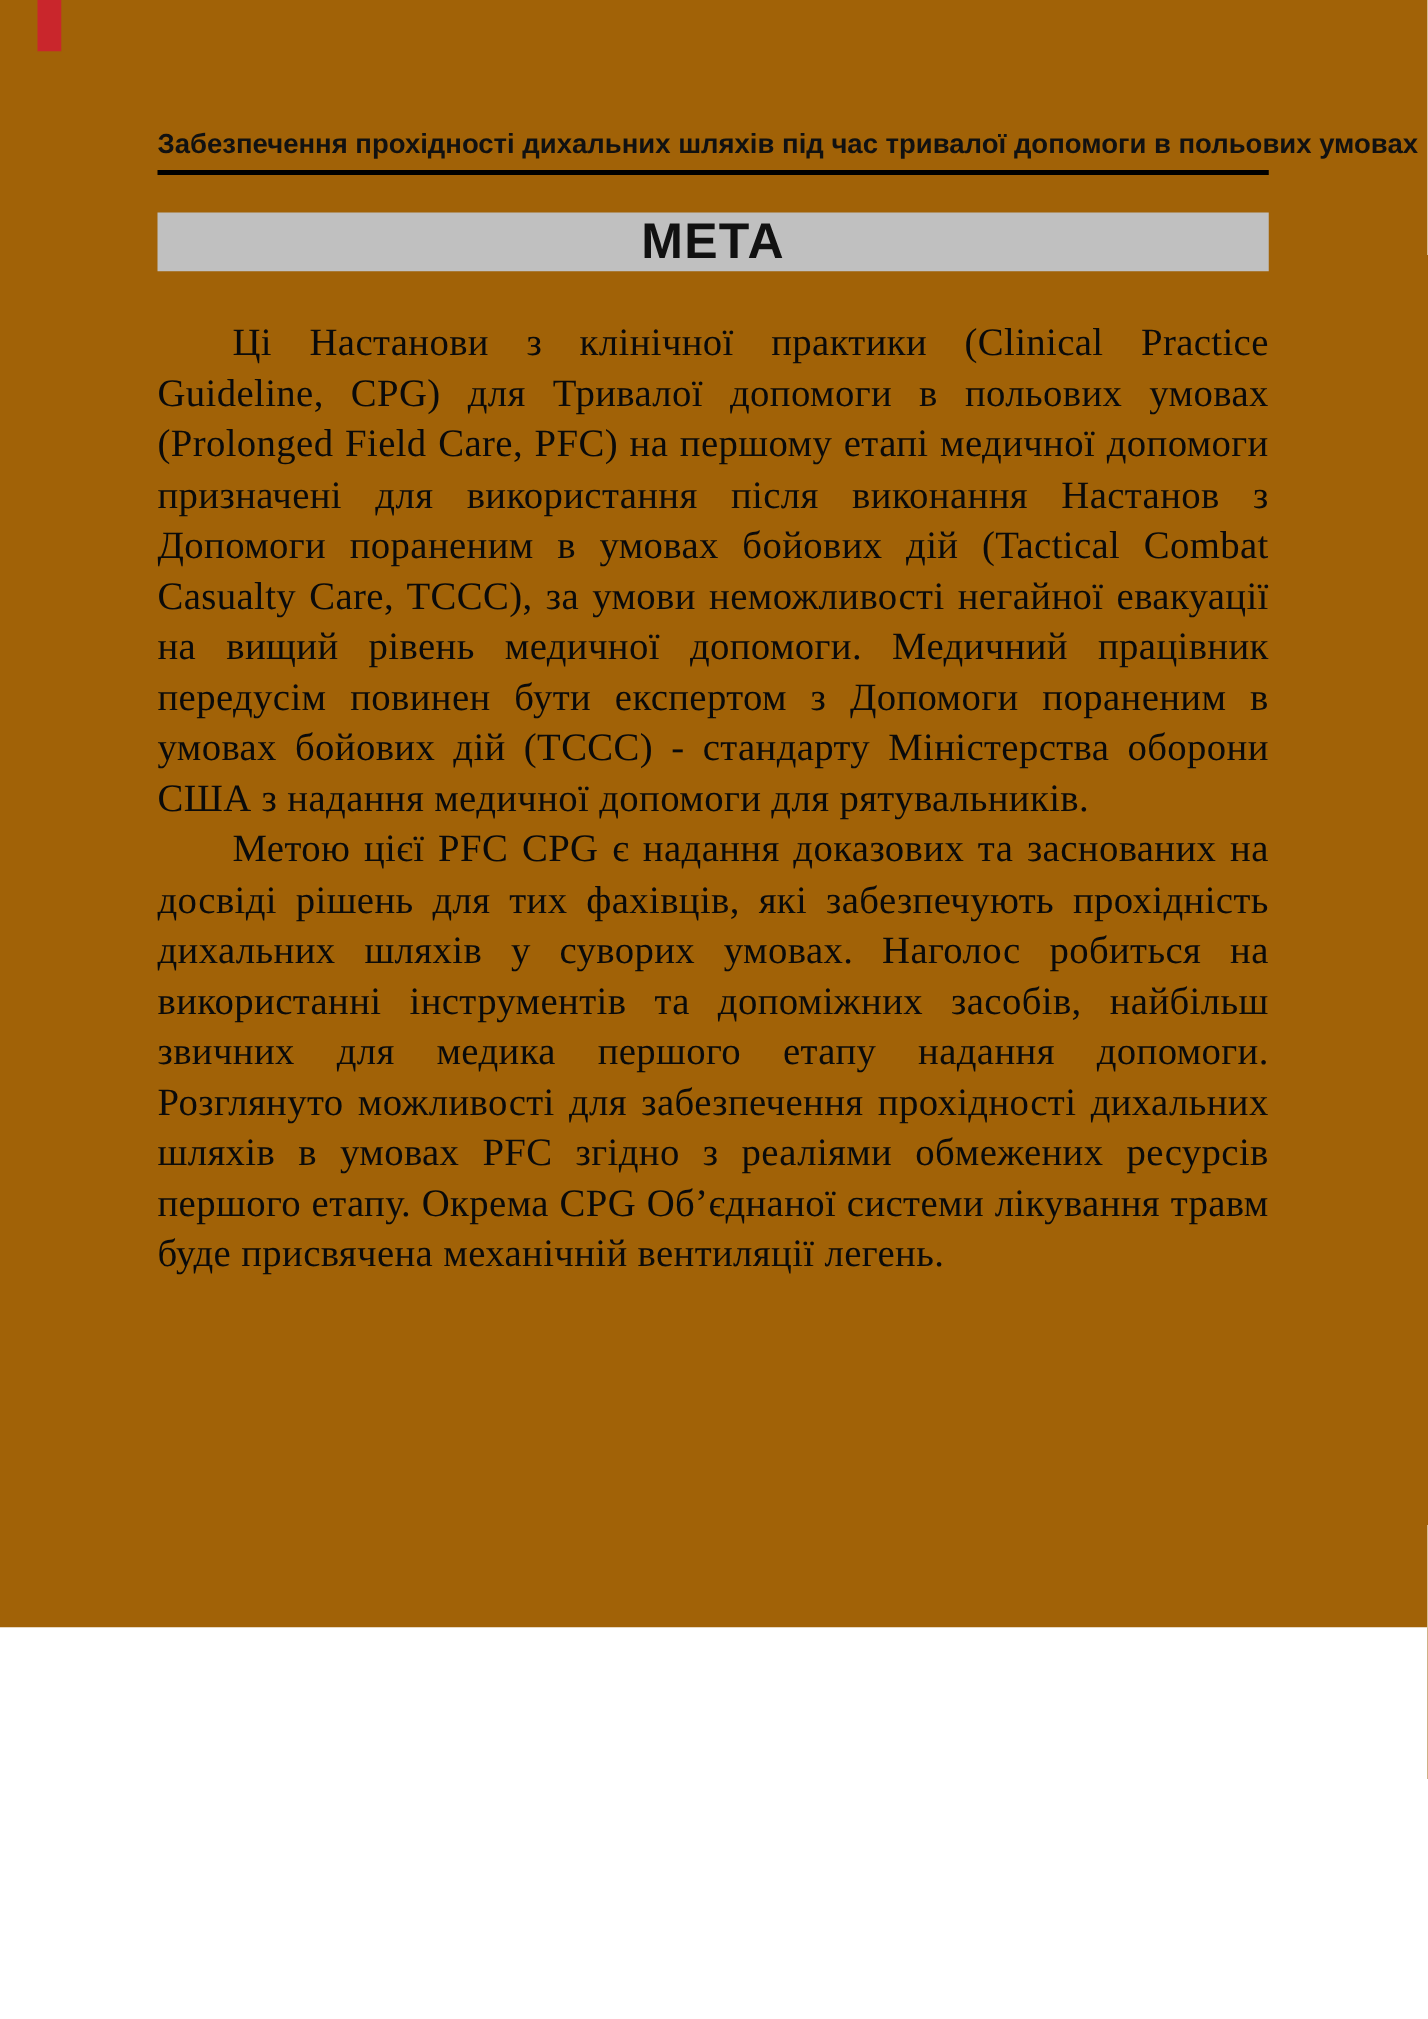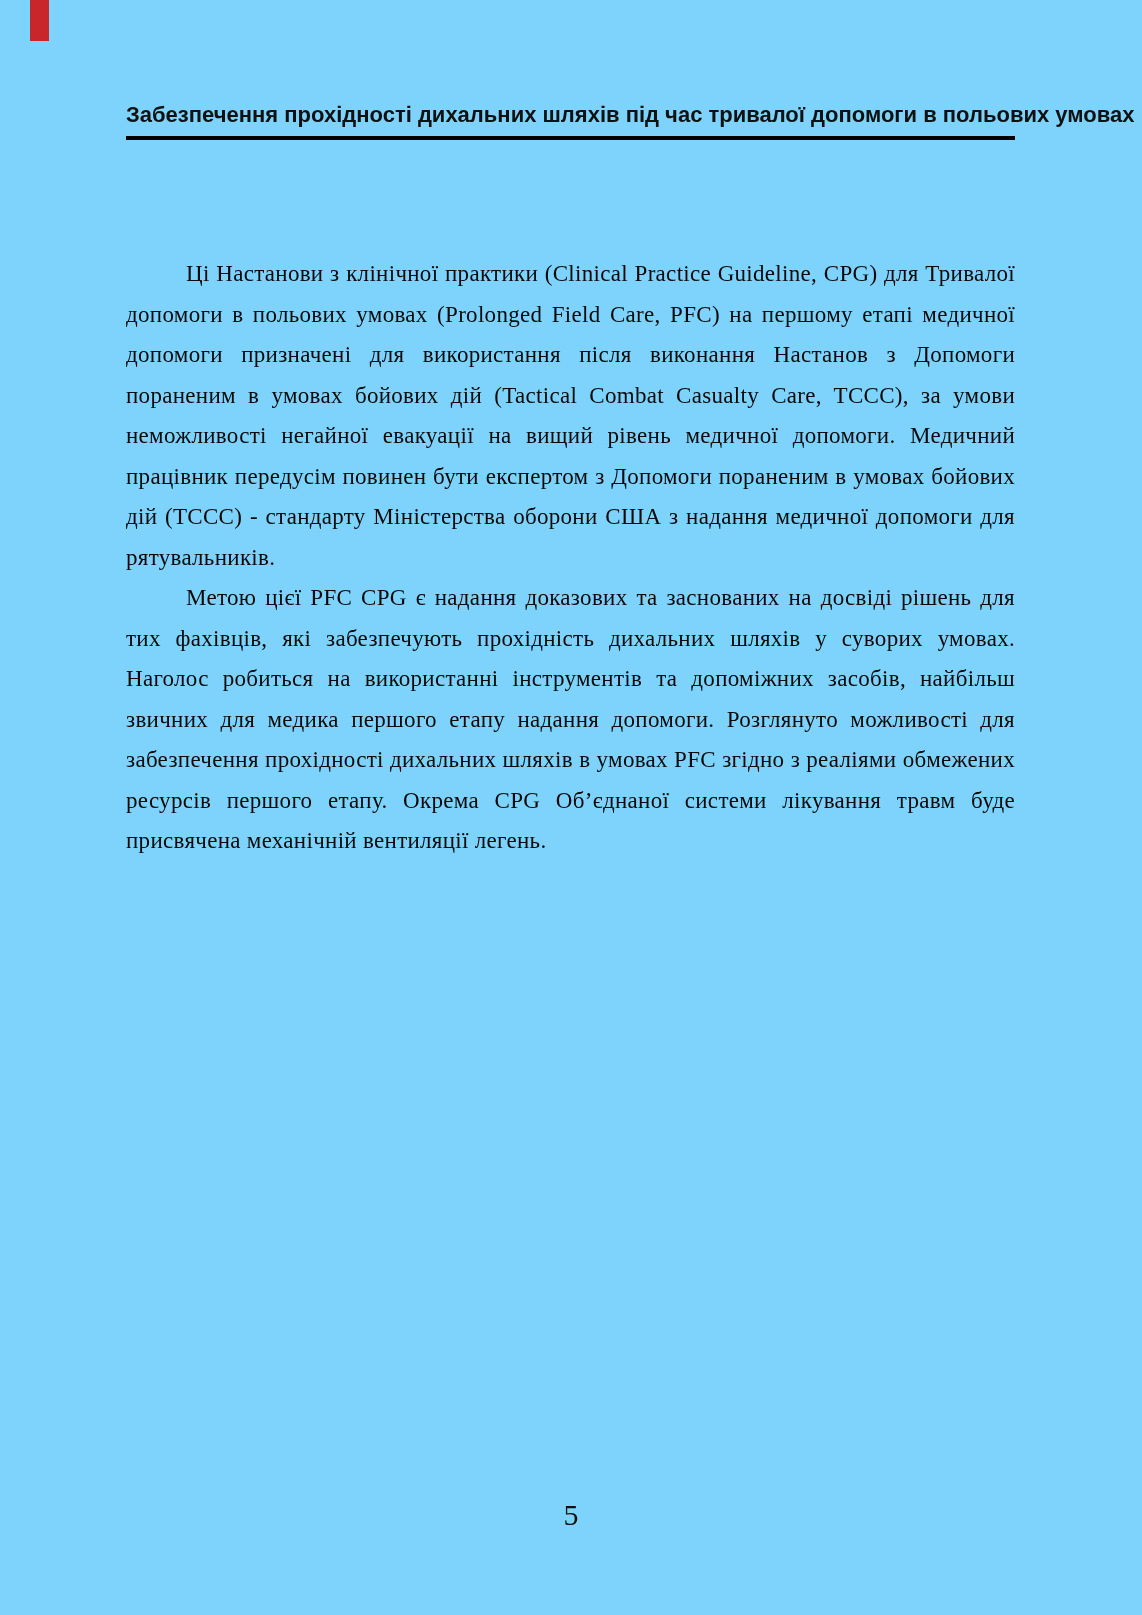--- a/index.html
+++ b/index.html
@@ -3,22 +3,22 @@
 <meta charset="utf-8">
 <style>
   html, body {
     margin: 0;
     padding: 0;
     background: #ffffff;
   }
   .page {
     position: relative;
     width: 1142px;
-    height: 1615px;
-    background: #7dd3fc;
+    height: 1302px;
+    background: #a16207;
     overflow: hidden;
     font-family: "Liberation Serif", serif;
     color: #0a0a0a;
   }
   .red-mark {
     position: absolute;
     left: 30px;
     top: 0;
     width: 19px;
     height: 41px;
@@ -65,21 +65,21 @@
   }
   .body-text {
     position: absolute;
     left: 126px;
     top: 254px;
     width: 889px;
   }
   .body-text p {
     margin: 0;
     font-family: "Liberation Serif", serif;
-    font-size: 23px;
+    font-size: 31px;
     line-height: 40.5px;
     letter-spacing: 0.3px;
     text-align: justify;
     text-indent: 60px;
     color: #0a0a0a;
   }
   .page-number {
     position: absolute;
     left: 0;
     top: 1498px;
@@ -94,20 +94,23 @@
 <body>
 
 <div class="page">
 
   <div class="red-mark"></div>
 
   <div class="running-header">Забезпечення прохідності дихальних шляхів під час тривалої допомоги в польових умовах</div>
 
   <div class="header-rule"></div>
 
+  <div class="section-banner">
+    <span class="section-title">МЕТА</span>
+  </div>
 
   <main class="body-text">
     <p>Ці Настанови з клінічної практики (Clinical Practice Guideline, CPG) для Тривалої допомоги в польових умовах (Prolonged Field Care, PFC) на першому етапі медичної допомоги призначені для використання після виконання Настанов з Допомоги пораненим в умовах бойових дій (Tactical Combat Casualty Care, TCCC), за умови неможливості негайної евакуації на вищий рівень медичної допомоги. Медичний працівник передусім повинен бути експертом з Допомоги пораненим в умовах бойових дій (TCCC) - стандарту Міністерства оборони США з надання медичної допомоги для рятувальників.</p>
     <p>Метою цієї PFC CPG є надання доказових та заснованих на досвіді рішень для тих фахівців, які забезпечують прохідність дихальних шляхів у суворих умовах. Наголос робиться на використанні інструментів та допоміжних засобів, найбільш звичних для медика першого етапу надання допомоги. Розглянуто можливості для забезпечення прохідності дихальних шляхів в умовах PFC згідно з реаліями обмежених ресурсів першого етапу. Окрема CPG Об’єднаної системи лікування травм буде присвячена механічній вентиляції легень.</p>
   </main>
 
   <div class="page-number">5</div>
 
 </div>
 

